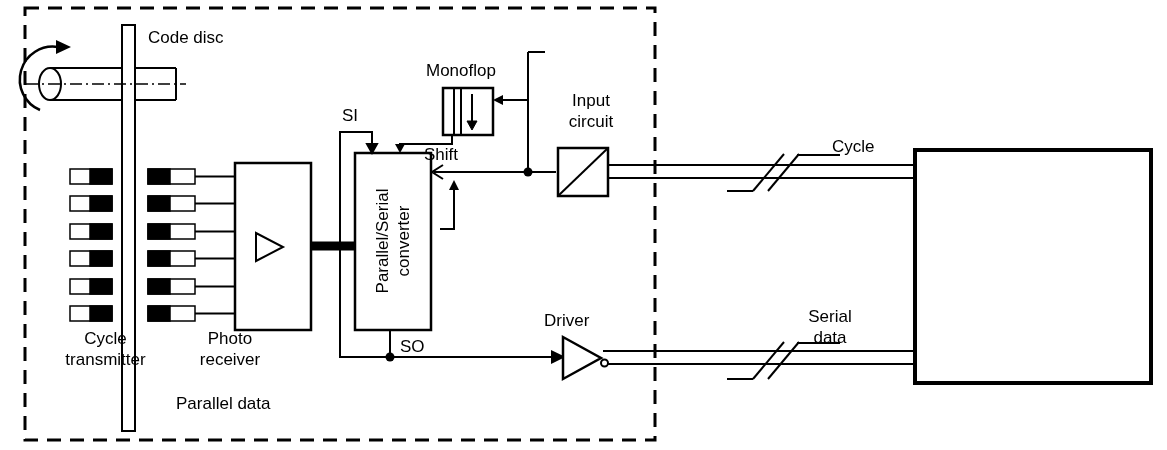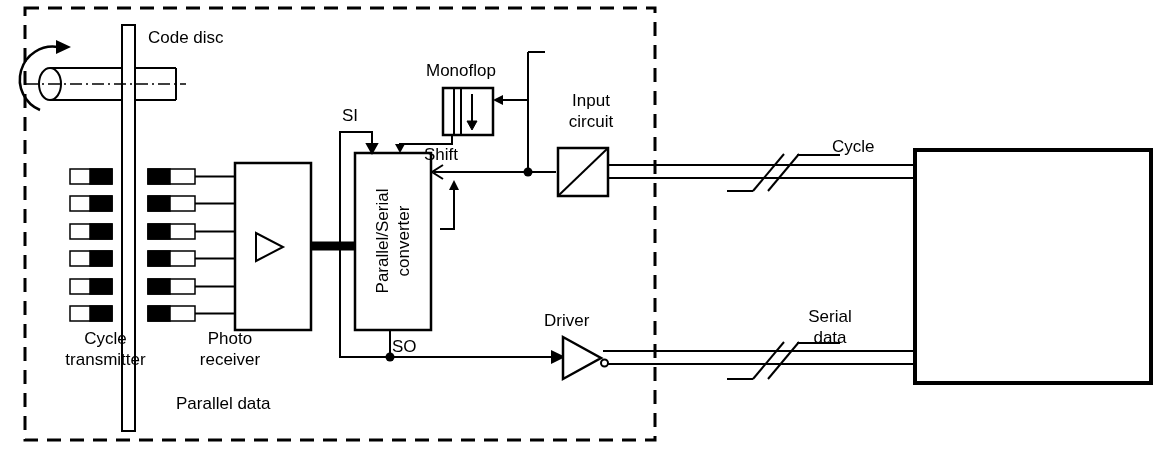--- a/index.html
+++ b/index.html
@@ -181,21 +181,21 @@
   <div class="lbl" style="left:424px; top:144px;">Shift</div>
 
   <div class="lbl wrap" style="left:552px; top:90px; width:78px;">Input circuit</div>
 
   <div class="lbl" style="left:832px; top:136px;">Cycle</div>
 
   <div class="lbl wrap" style="left:800px; top:306px; width:60px;">Serial data</div>
 
   <div class="lbl" style="left:544px; top:310px;">Driver</div>
 
-  <div class="lbl" style="left:392px; top:336px;">SO</div>
+  <div class="lbl" style="left:400px; top:336px;">SO</div>
 
   <div class="lbl" style="left:176px; top:393px;">Parallel data</div>
 
   <div class="lbl wrap" style="left:57px; top:328px; width:97px;">Cycle transmitter</div>
 
   <div class="lbl wrap" style="left:152px; top:328px; width:76px;margin-left:40px;">Photo receiver</div>
 
 
   <div class="lbl wrap rot" style="left:306px; top:219px; width:175px; height:44px;">Parallel/Serial converter</div>
 

